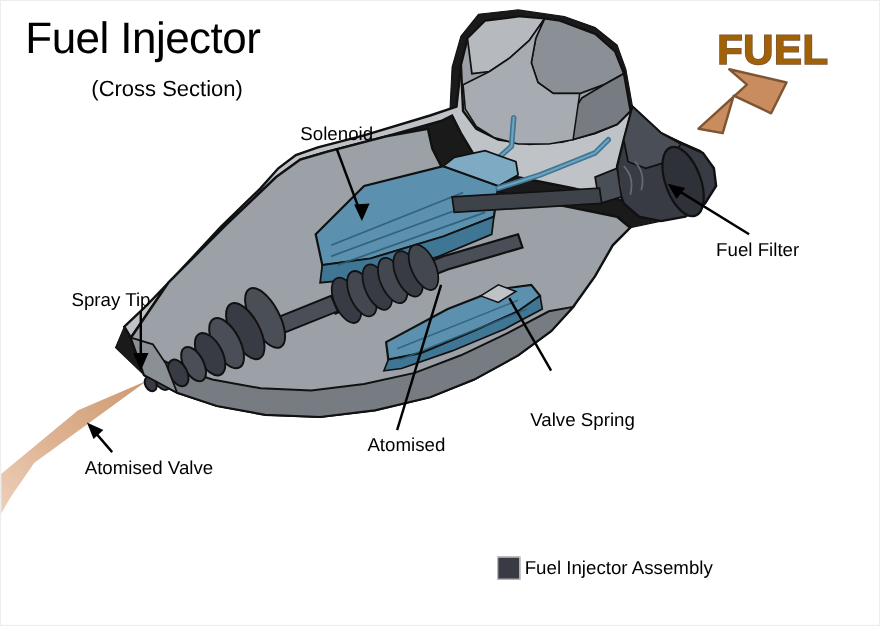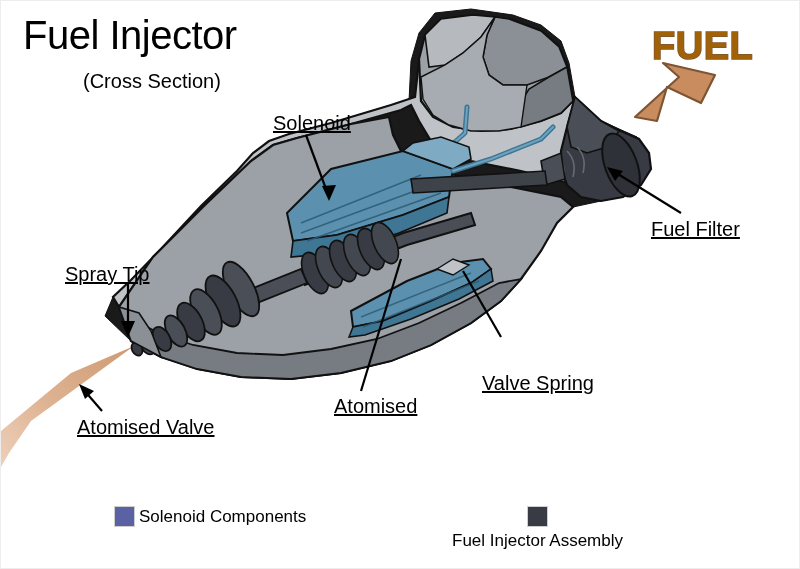--- a/index.html
+++ b/index.html
@@ -45,21 +45,21 @@
   #fuel-word {
     left: 651px;
     top: 26px;
     font-size: 38px;
     font-weight: bold;
     color: #a16207;
     letter-spacing: 0.5px;
     -webkit-text-stroke: 1.5px #7E5532;
     paint-order: stroke fill;
   }
-  .callout { font-size: 20px; text-decoration: underline; }
+  .callout { font-size: 17px; }
   #label-solenoid      { left: 272px; top: 112px; }
   #label-spray-tip     { left: 64px;  top: 263px; }
   #label-atomised-fuel { left: 76px;  top: 416px; }
   #label-plunger       { left: 333px; top: 395px; }
   #label-valve-spring  { left: 481px; top: 342px; margin-top: 30px; }
   #label-fuel-filter   { left: 650px; top: 218px; }
 
   #legend {
     position: absolute;
     left: 0;
@@ -67,21 +67,21 @@
     width: 800px;
     height: 34px;
   }
   .legend-entry {
     position: absolute;
     display: flex;
     align-items: center;
     gap: 4px;
   }
   #legend-solenoid { left: 113px; top: 0; }
-  #legend-assembly { left: 451px; top: 0; flex-direction: column; }
+  #legend-assembly { left: 451px; top: 0; }
   .swatch {
     width: 21px;
     height: 21px;
     border: 1px solid #cfcfcf;
     box-sizing: border-box;
     flex: 0 0 auto;
   }
   .legend-text {
     font-size: 17px;
     color: #000000;
@@ -276,23 +276,19 @@
   <div class="lbl" id="fuel-word">FUEL</div>
 
   <div class="lbl callout" id="label-solenoid">Solenoid</div>
   <div class="lbl callout" id="label-spray-tip">Spray Tip</div>
   <div class="lbl callout" id="label-atomised-fuel">Atomised Valve</div>
   <div class="lbl callout" id="label-plunger">Atomised</div>
   <div class="lbl callout" id="label-valve-spring">Valve Spring</div>
   <div class="lbl callout" id="label-fuel-filter">Fuel Filter</div>
 
   <div id="legend">
-    <div class="legend-entry" id="legend-solenoid">
-      <span class="swatch" style="background:#5A62A4"></span>
-      <span class="legend-text">Solenoid Components</span>
-    </div>
     <div class="legend-entry" id="legend-assembly">
       <span class="swatch" style="background:#383B43"></span>
       <span class="legend-text">Fuel Injector Assembly</span>
     </div>
   </div>
 
 </div>
 
 </body></html>

